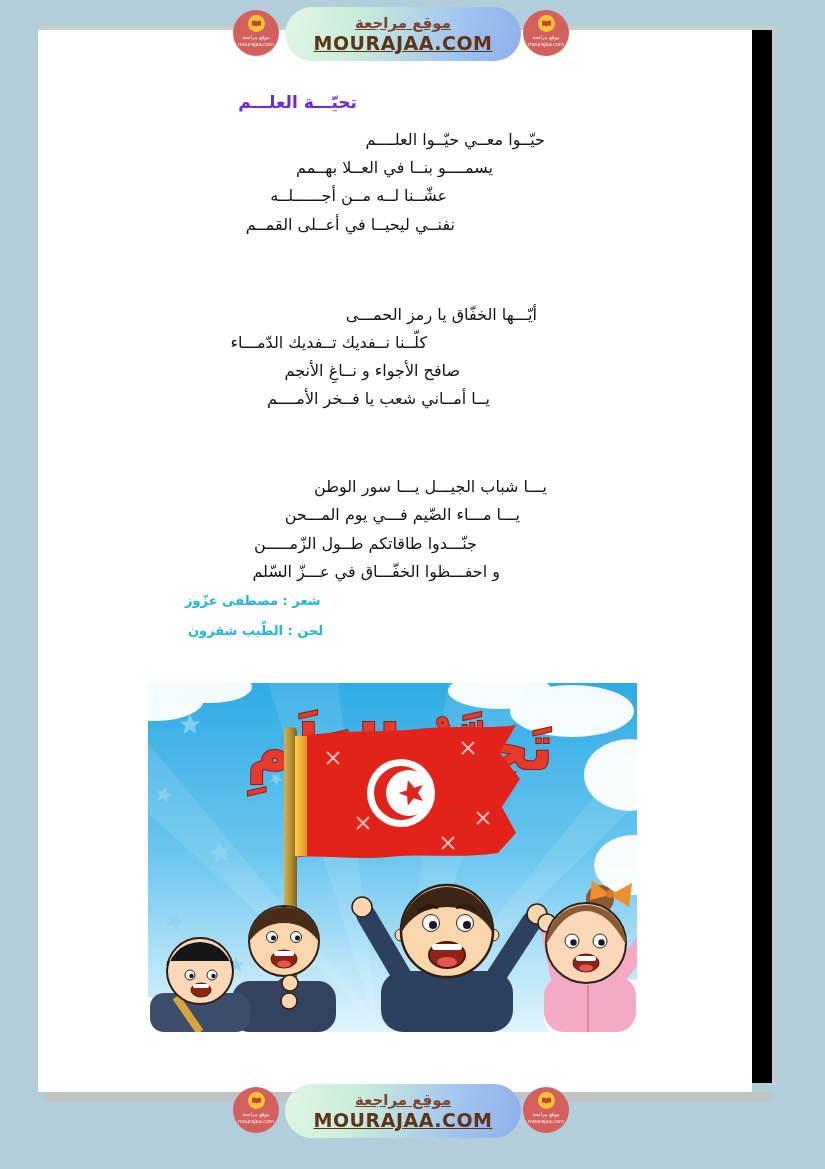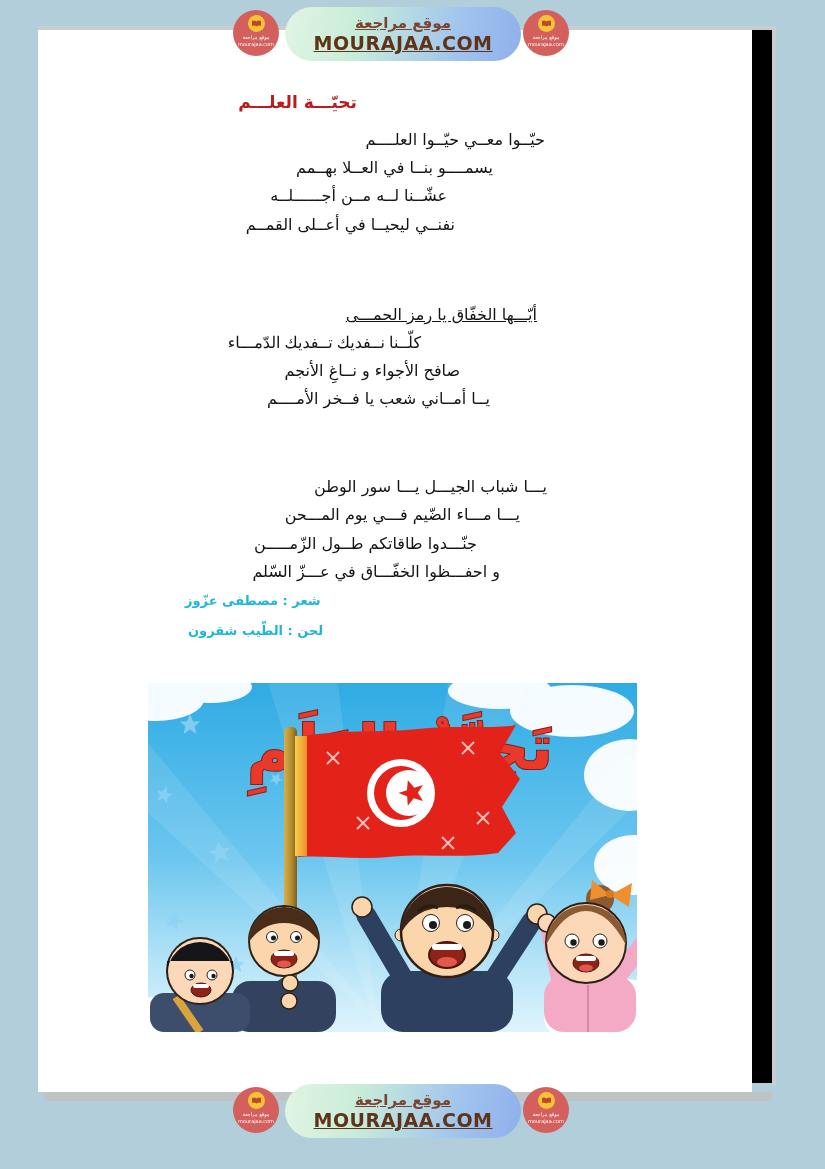--- a/index.html
+++ b/index.html
@@ -25,25 +25,25 @@
   .logo-circle{position:absolute;top:5px;width:46px;height:46px;border-radius:50%;background:#d4605e;
     display:flex;flex-direction:column;align-items:center;overflow:hidden;}
   .logo-circle.left{left:3px;}
   .logo-circle.right{left:293px;}
   .logo-badge{margin-top:5px;width:17px;height:17px;border-radius:50%;background:#f4c437;
     display:flex;align-items:center;justify-content:center;}
   .logo-t1{margin-top:2px;font-size:5px;color:#ffffff;direction:rtl;line-height:1.3;}
   .logo-t2{font-size:5px;color:#ffffff;line-height:1.3;}
 
   
-  .poem-title{position:absolute;right:468px;top:92px;font-size:17px;font-weight:bold;color:#b91c1c;direction:rtl;white-space:nowrap;}
+  .poem-title{position:absolute;right:468px;top:92px;font-size:17px;font-weight:bold;color:#6d28d9;direction:rtl;white-space:nowrap;}
   .poem{position:absolute;left:160px;top:0;width:400px;height:660px;}
   .pline{position:absolute;direction:rtl;white-space:nowrap;font-size:16px;color:#141414;}
   .s1l1{top:130px;right:15px;}  .s1l2{top:158px;right:67px;}  .s1l3{top:186px;right:113px;text-align:center;} .s1l4{top:215px;right:105px;}
-  .s2l1{top:305px;right:23px;text-decoration:underline;}  .s2l2{top:333px;right:139px;font-family:Liberation Serif, serif;} .s2l3{top:361px;right:100px;} .s2l4{top:389px;right:70px;}
+  .s2l1{top:305px;right:23px;}  .s2l2{top:333px;right:133px;} .s2l3{top:361px;right:100px;} .s2l4{top:389px;right:70px;}
   .s3l1{top:477px;right:13px;}  .s3l2{top:505px;right:40px;}  .s3l3{top:534px;right:83px;}  .s3l4{top:562px;right:60px;}
   .credit{position:absolute;font-size:13px;font-weight:bold;color:#1fb5d8;direction:rtl;white-space:nowrap;}
   .credit.c1{left:185px;top:593px;}
   .credit.c2{left:188px;top:623px;}
 
   
   .illustration{position:absolute;left:148px;top:683px;width:489px;height:349px;}
   .illustration svg{display:block;}
 </style>
 </head>

